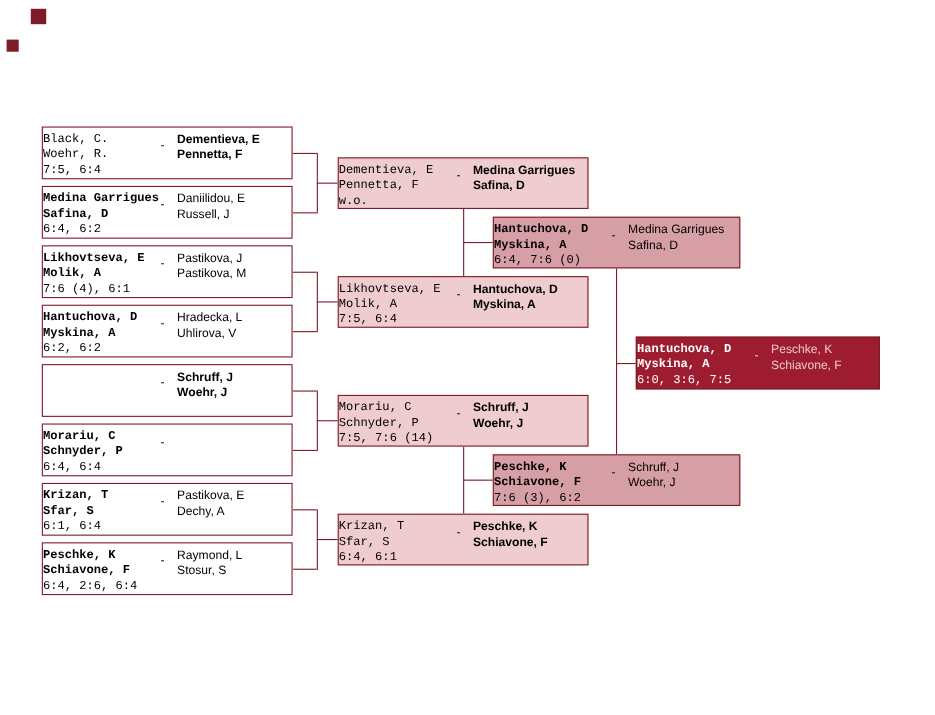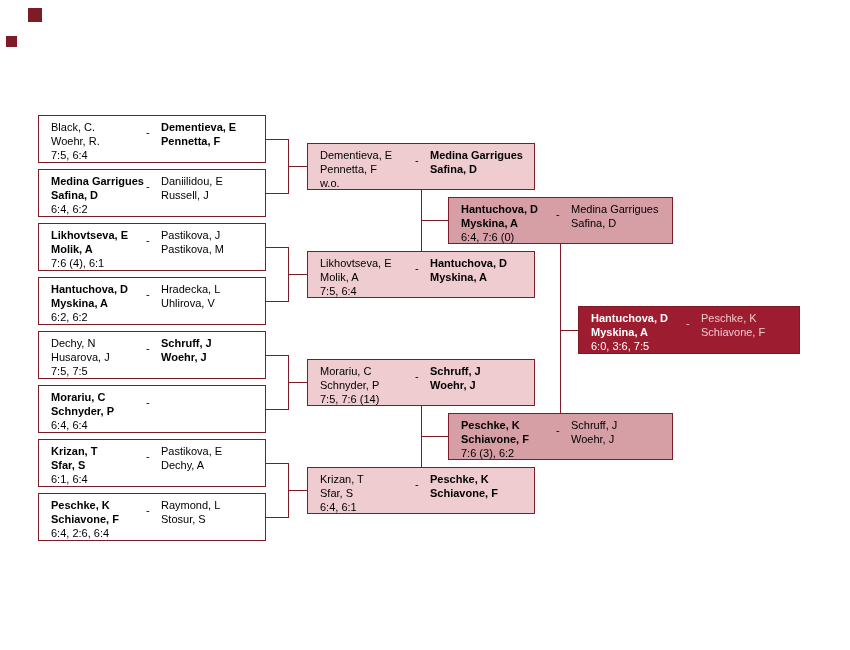--- a/index.html
+++ b/index.html
@@ -18,21 +18,21 @@
   .match {
     position: absolute;
     border: 1px solid #7d1c27;
     box-sizing: border-box;
     background: #ffffff;
   }
   .match.r2 { background: #eeccd0; }
   .match.r3 { background: #d69ea5; }
   .match.r4 { background: #9e1c30; color: #ffffff; }
   .col { position: absolute; top: 4px; }
-  .col-l { left: 12px; }
+  .col-l { left: 0; font-family: Liberation Mono, monospace; }
   .col-r { left: 122px; }
   .nm, .score { line-height: 14px; white-space: nowrap; }
   .col.win .nm { font-weight: bold; }
   .dash { position: absolute; left: 107px; top: 9px; line-height: 14px; }
   .match.r4 .col-r { color: #eec8cd; }
   .match.r4 .dash { color: #eec8cd; }
 </style>
 </head>
 <body>
 
@@ -115,25 +115,20 @@
       <div class="score">6:2, 6:2</div>
     </div>
     <div class="dash">-</div>
     <div class="col col-r">
       <div class="nm">Hradecka, L</div>
       <div class="nm">Uhlirova, V</div>
     </div>
   </div>
 
   <div class="match r1" style="left:38px;top:331px;width:228px;height:48px">
-    <div class="col col-l">
-      <div class="nm">Dechy, N</div>
-      <div class="nm">Husarova, J</div>
-      <div class="score">7:5, 7:5</div>
-    </div>
     <div class="dash">-</div>
     <div class="col col-r win">
       <div class="nm">Schruff, J</div>
       <div class="nm">Woehr, J</div>
     </div>
   </div>
 
   <div class="match r1" style="left:38px;top:385px;width:228px;height:48px">
     <div class="col col-l win">
       <div class="nm">Morariu, C</div>

